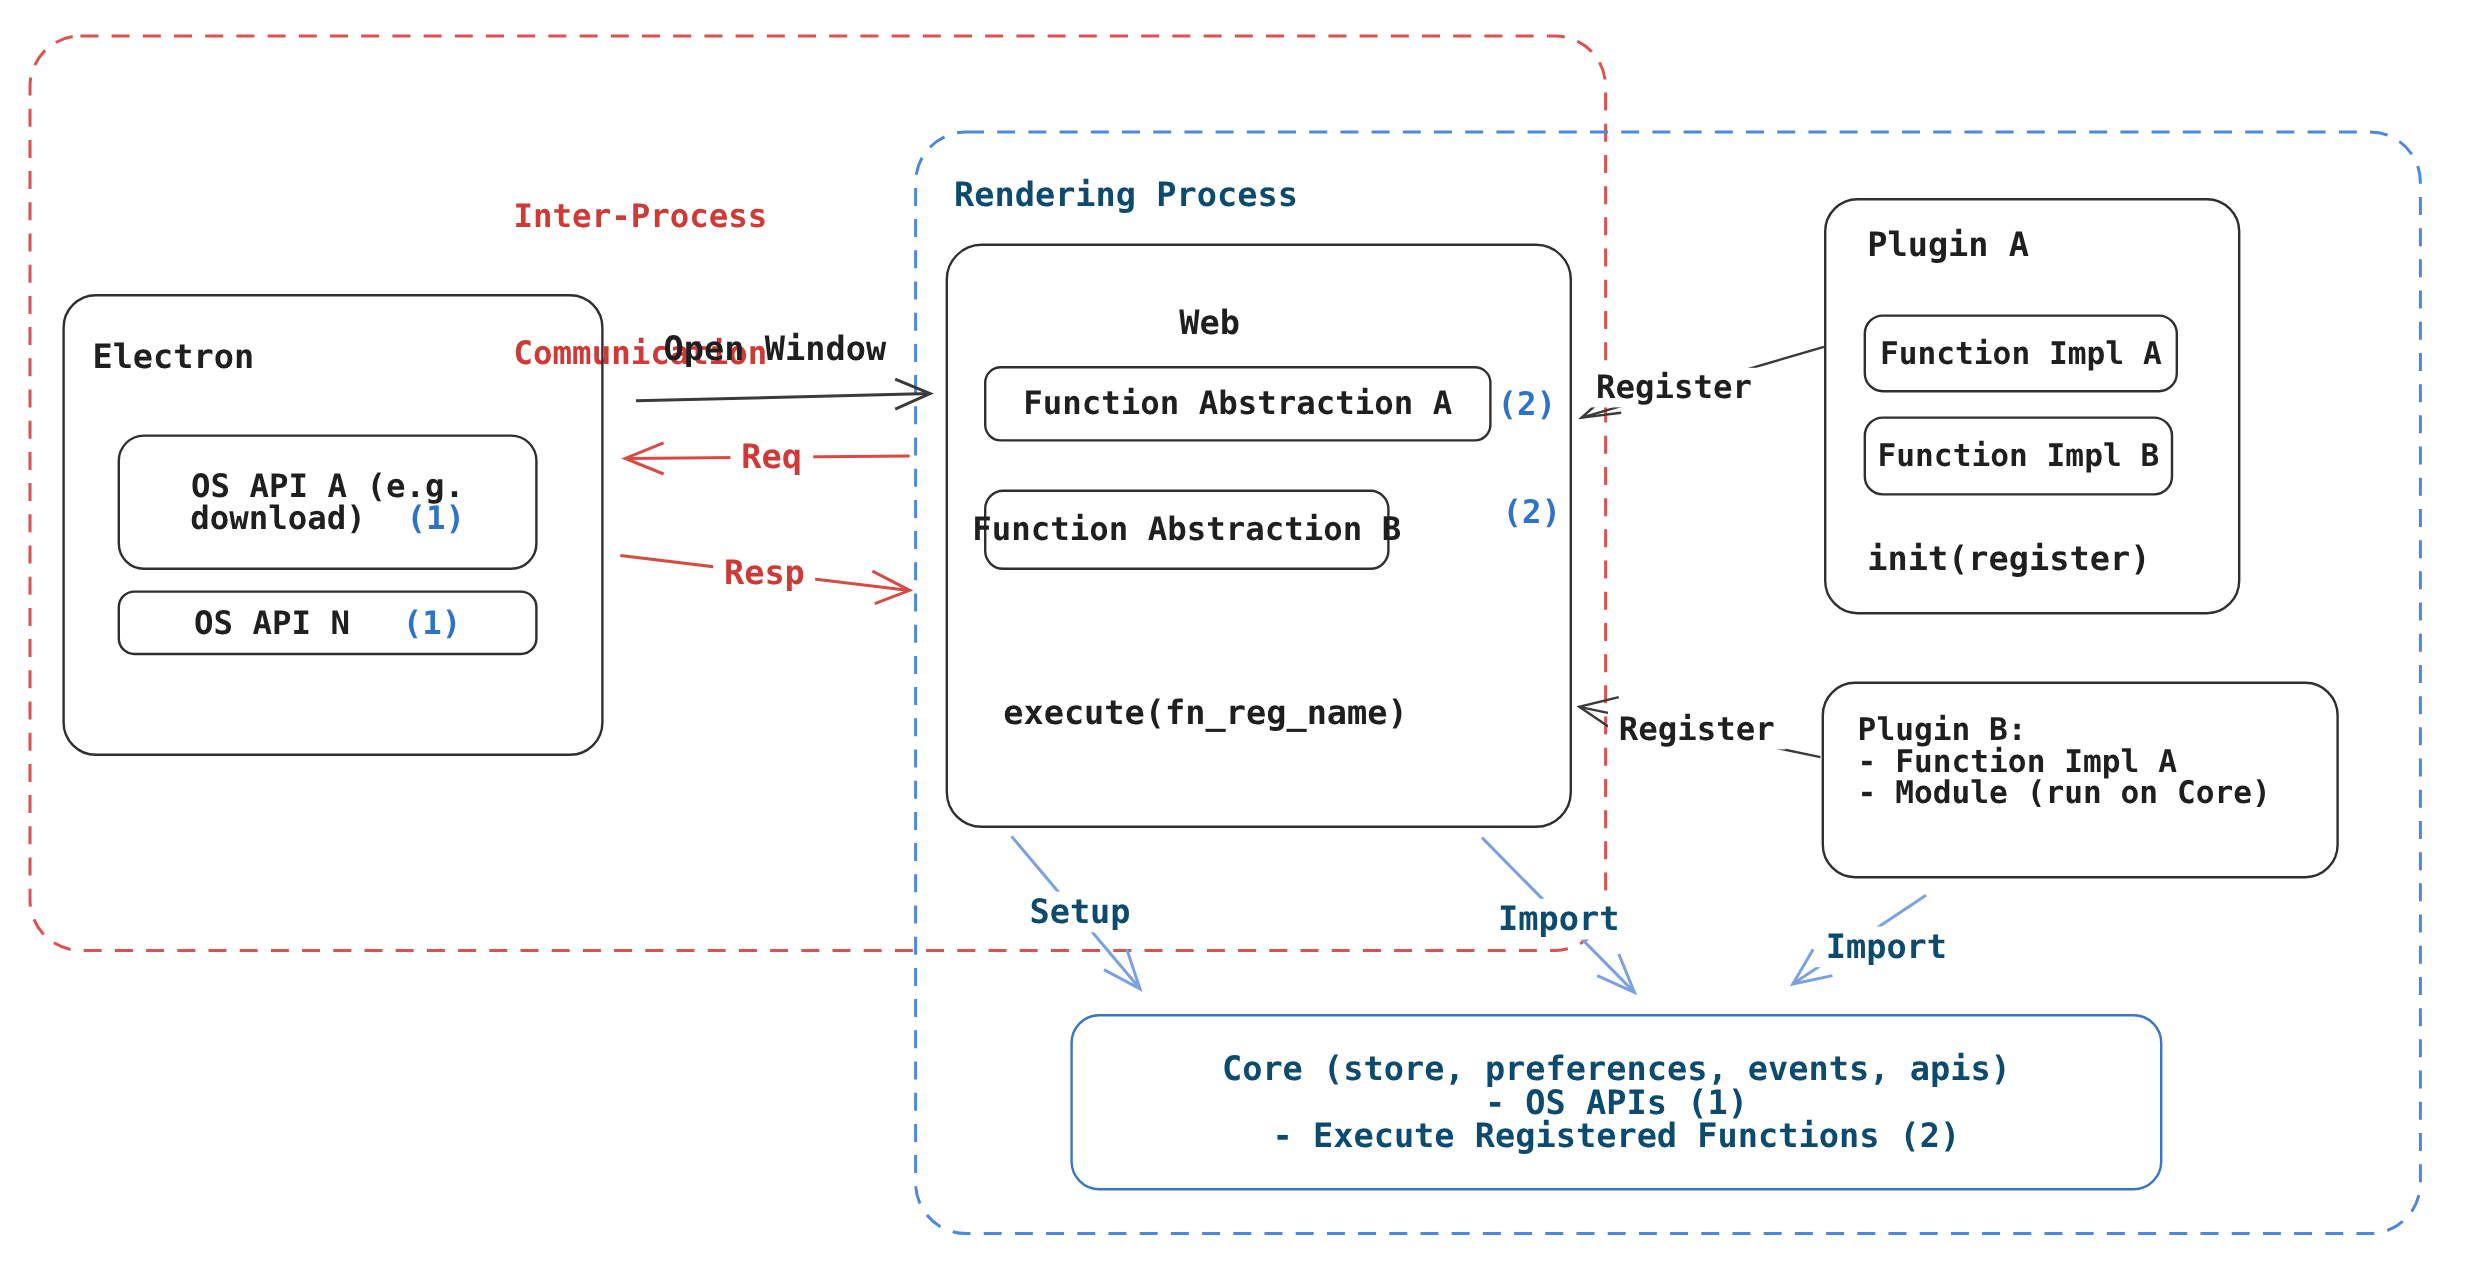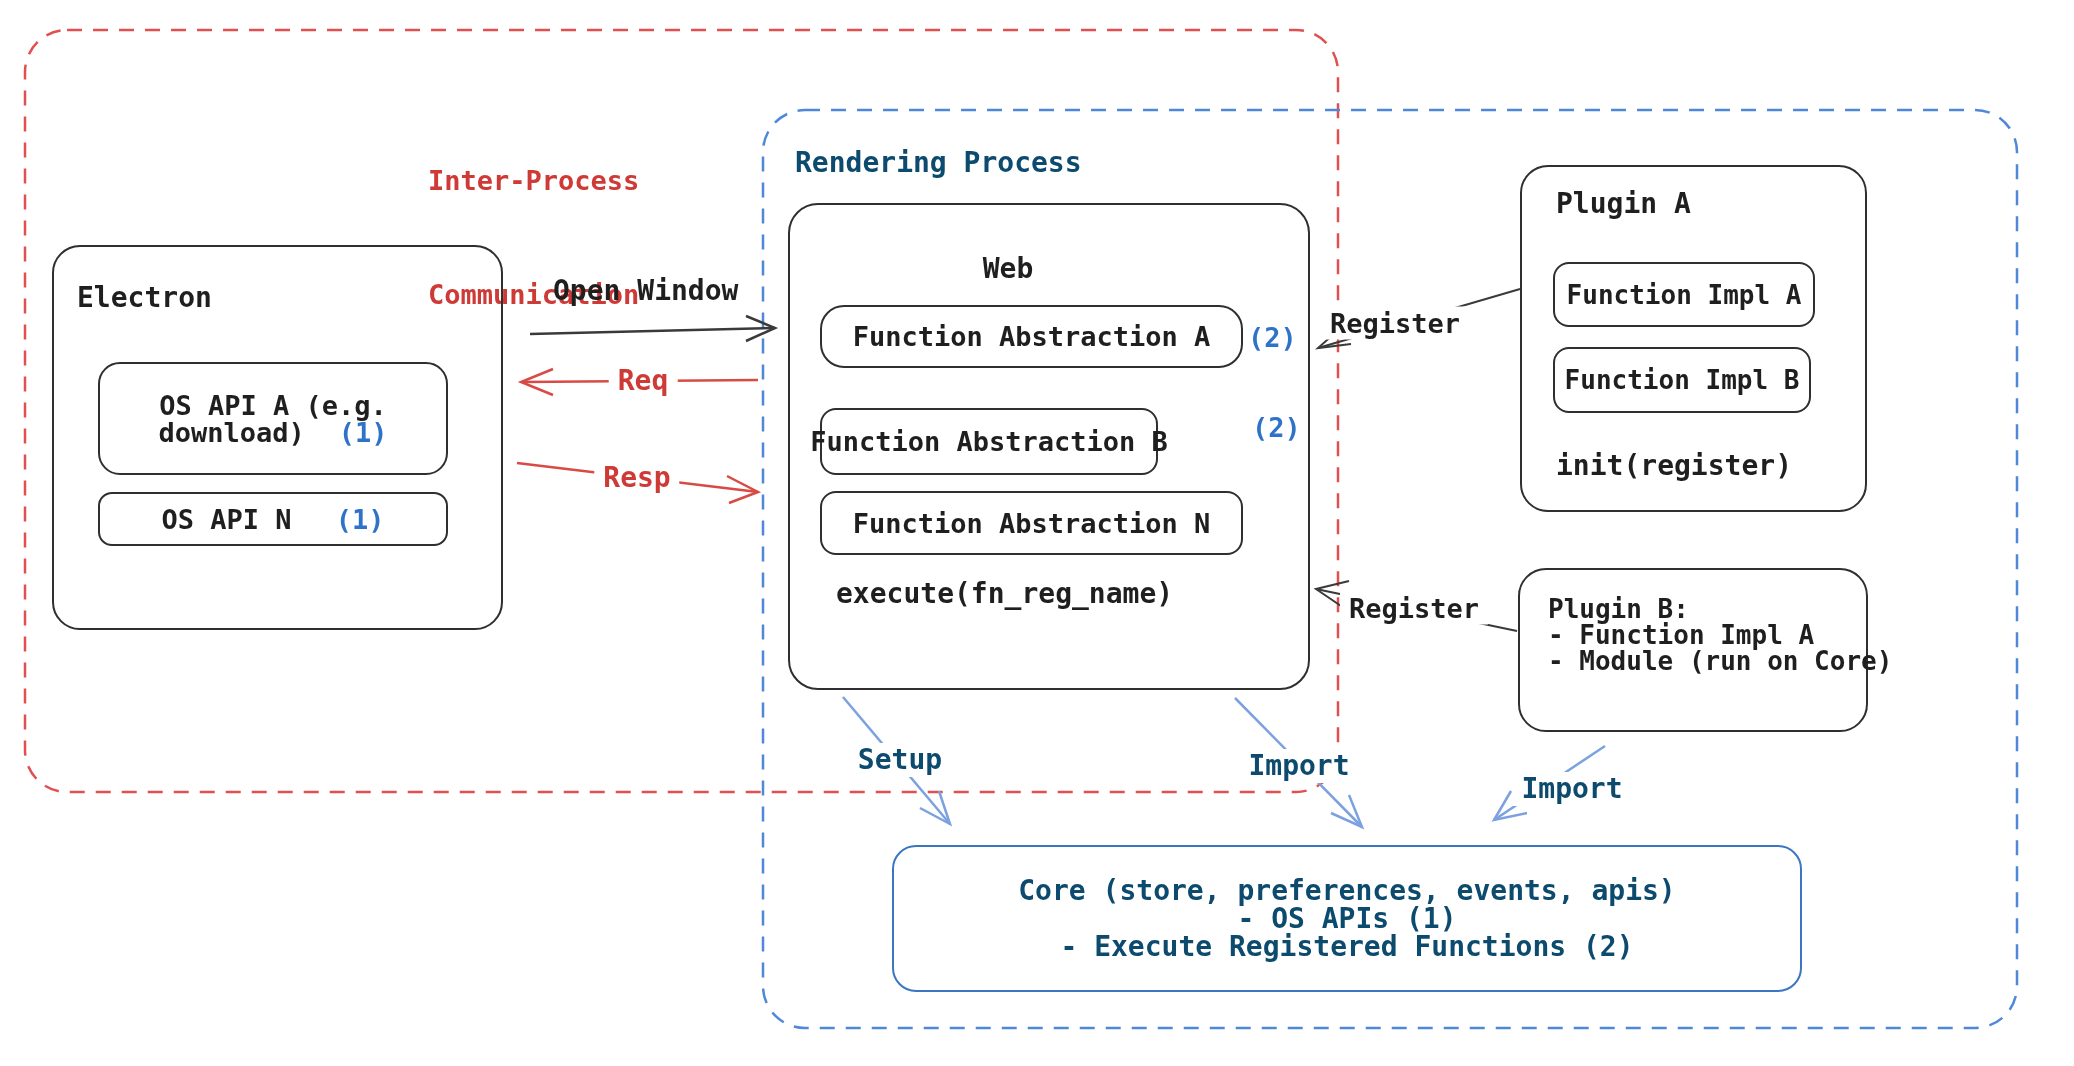--- a/index.html
+++ b/index.html
@@ -119,39 +119,34 @@
 
   <div class="abs label fs28" style="left:553px; top:277px;">Open Window</div>
 
   <div class="arrow-label red-text fs28" style="left:643px; top:381px;">Req</div>
 
   <div class="arrow-label red-text fs28" style="left:637px; top:478px;">Resp</div>
 
   <div class="box" style="left:788px; top:203px; width:522px; height:487px; border-radius:30px;"></div>
   <div class="abs label fs28" style="left:1008px; top:255px; transform:translateX(-50%);">Web</div>
 
-  <div class="box" style="left:820px; top:305px; width:423px; height:63px; border-radius:24px; border-width:2px;">
+  <div class="box" style="left:820px; top:305px; width:423px; height:63px; border-radius:14px; border-width:2px;">
     <div class="center-col fs27">
         <div class="label">Function Abstraction A</div>
       </div>
   </div>
   <div class="abs label badge fs27" style="left:1248px; top:324px;">(2)</div>
 
   <div class="box" style="left:820px; top:408px; width:338px; height:67px; border-radius:16px; border-width:2px;">
     <div class="center-col fs27">
         <div class="label">Function Abstraction B</div>
       </div>
   </div>
   <div class="abs label badge fs27" style="left:1252px; top:414px;">(2)</div>
 
-  <div class="box" style="left:820px; top:491px; width:423px; height:64px; border-radius:16px; border-width:2px;">
-    <div class="center-col fs27">
-        <div class="label">Function Abstraction N</div>
-      </div>
-  </div>
 
   <div class="abs label fs28" style="left:836px; top:580px;">execute(fn_reg_name)</div>
 
   <div class="arrow-label fs27" style="left:1395px; top:323px;">Register</div>
 
   <div class="arrow-label fs27" style="left:1414px; top:608px;">Register</div>
 
   <div class="box" style="left:1520px; top:165px; width:347px; height:347px; border-radius:28px;"></div>
   <div class="abs label fs28" style="left:1556px; top:190px;">Plugin A</div>
 
@@ -162,21 +157,21 @@
   </div>
 
   <div class="box" style="left:1553px; top:347px; width:258px; height:66px; border-radius:16px; border-width:2px;">
     <div class="center-col fs26">
         <div class="label">Function Impl B</div>
       </div>
   </div>
 
   <div class="abs label fs28" style="left:1556px; top:452px;">init(register)</div>
 
-  <div class="box" style="left:1518px; top:568px; width:350px; height:164px; border-radius:28px;">
+  <div class="box" style="left:1518px; top:568px; width:431px; height:164px; border-radius:28px;">
     <div class="fs26" style="position:absolute; left:28px; top:26px; line-height:44px;">
       <div class="label">Plugin B:</div>
       <div class="label">- Function Impl A</div>
       <div class="label">- Module (run on Core)</div>
     </div>
   </div>
 
   <div class="arrow-label blue-text fs28" style="left:900px; top:760px;">Setup</div>
 
   <div class="arrow-label blue-text fs28" style="left:1299px; top:766px;">Import</div>

